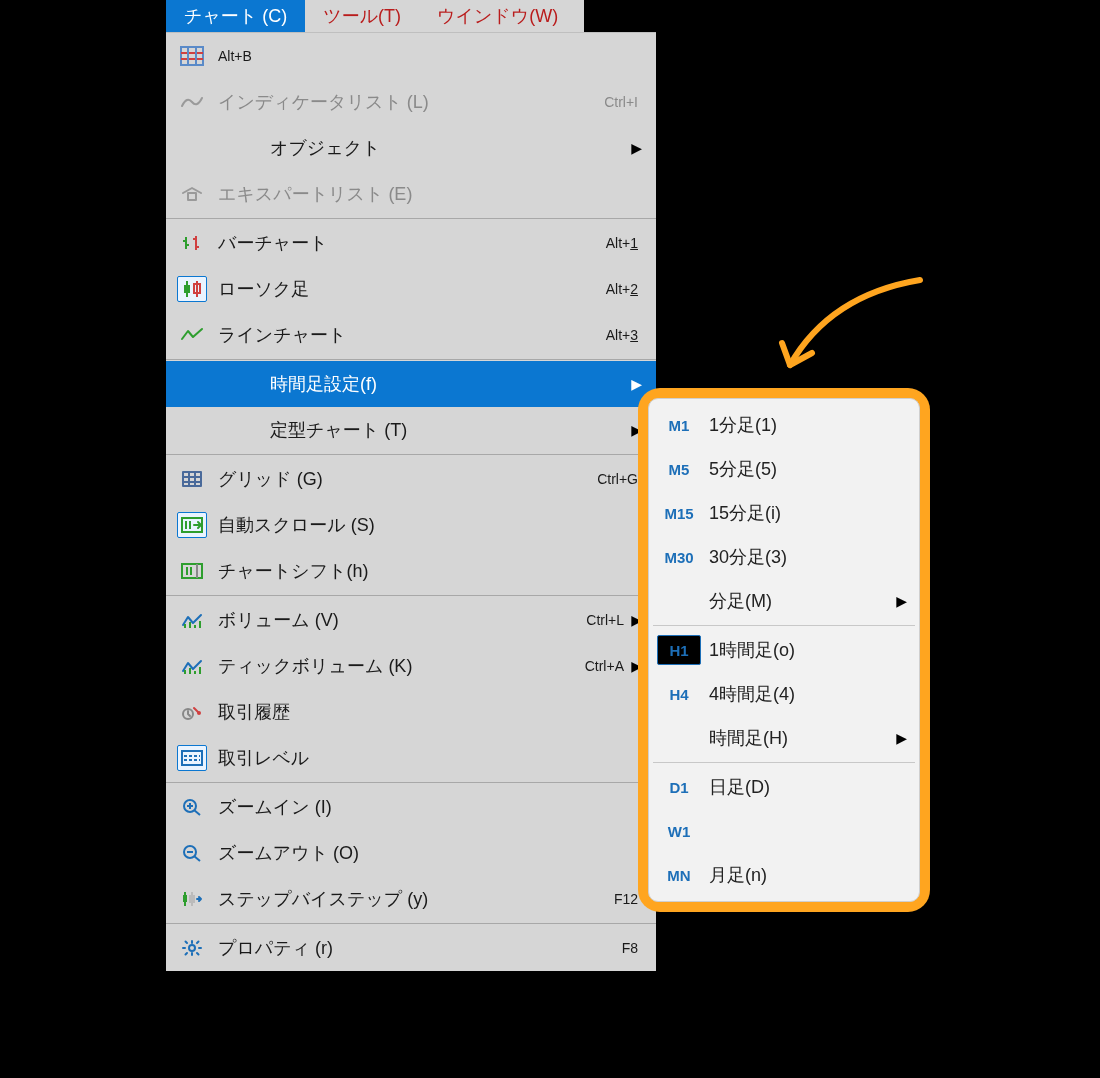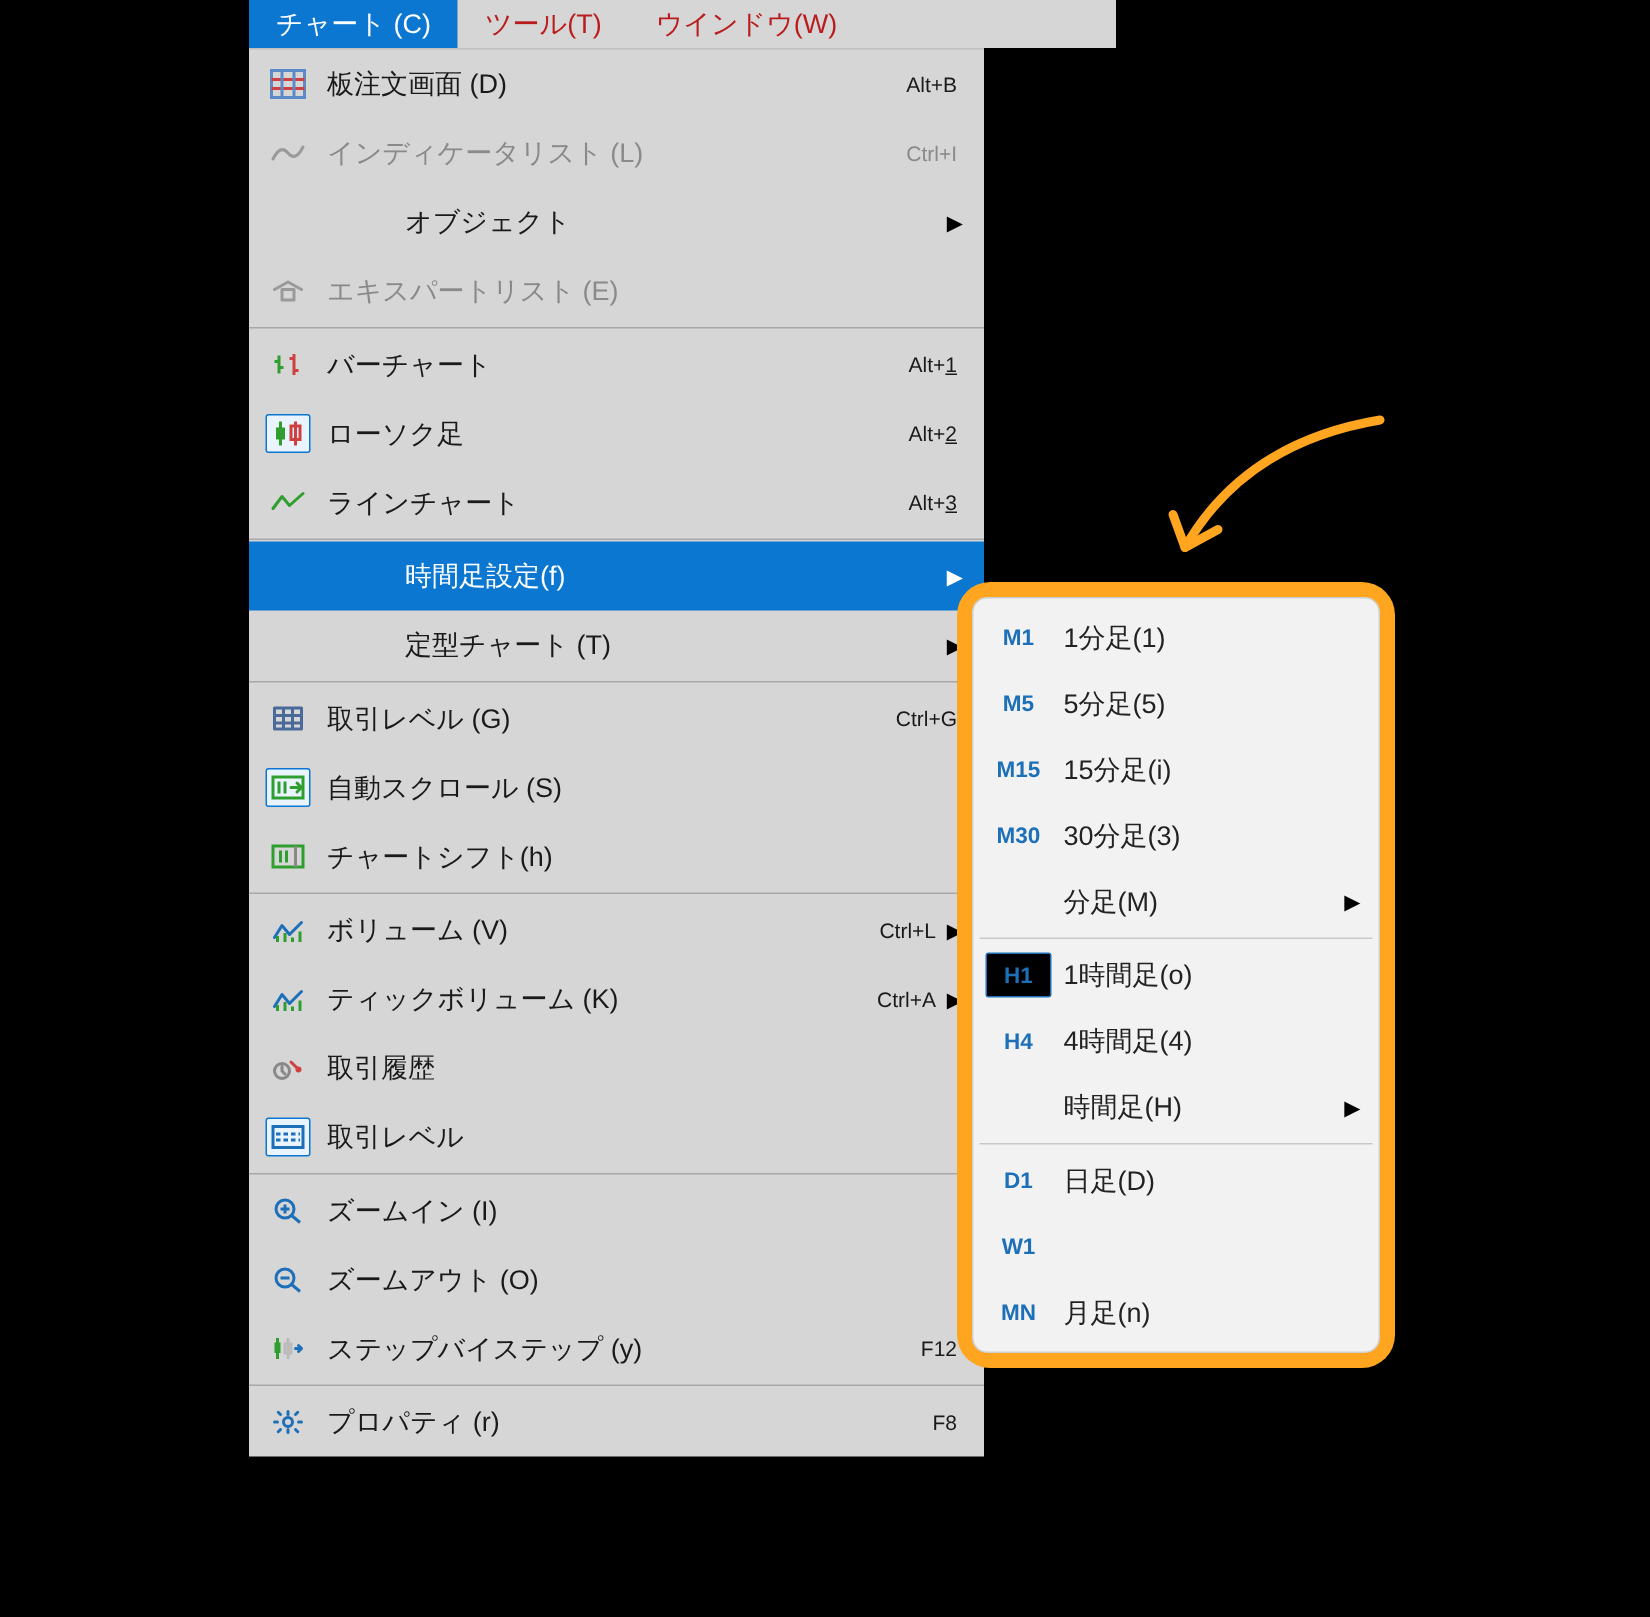--- a/index.html
+++ b/index.html
@@ -10,21 +10,21 @@
     height: 1078px;
     background: #000;
     font-family: "Meiryo", "MS PGothic", sans-serif;
     position: relative;
     overflow: hidden;
   }
   .menubar {
     position: absolute;
     left: 166px;
     top: 0;
-    width: 578px;
+    width: 418px;
     height: 32px;
     background: #d6d6d6;
     display: flex;
     align-items: stretch;
   }
   .menubar .tab {
     display: flex;
     align-items: center;
     padding: 0 18px;
     font-size: 18px;
@@ -173,21 +173,20 @@
         <div class="iconbox">
           <svg width="24" height="20" viewBox="0 0 24 20">
             <rect x="1" y="1" width="22" height="18" fill="none" stroke="#5a8ac8" stroke-width="2"></rect>
             <line x1="1" y1="7" x2="23" y2="7" stroke="#d04040" stroke-width="2"></line>
             <line x1="1" y1="13" x2="23" y2="13" stroke="#d04040" stroke-width="2"></line>
             <line x1="8" y1="1" x2="8" y2="19" stroke="#5a8ac8" stroke-width="2"></line>
             <line x1="16" y1="1" x2="16" y2="19" stroke="#5a8ac8" stroke-width="2"></line>
           </svg>
         </div>
       </div>
-      <div class="label">板注文画面 (D)</div>
       <div class="shortcut">Alt+B</div>
     </div>
     <div class="item disabled">
       <div class="iconcell">
         <div class="iconbox">
           <svg width="24" height="20" viewBox="0 0 24 20">
             <path d="M2 14 Q 7 4 12 10 T 22 6" stroke="#9a9a9a" stroke-width="2" fill="none" stroke-linecap="round" stroke-linejoin="round"></path>
           </svg>
         </div>
       </div>
@@ -265,21 +264,21 @@
     </div>
     <div class="sep"></div>
     <div class="item">
       <div class="iconcell">
         <div class="iconbox">
           <svg width="24" height="20" viewBox="0 0 24 20">
             <path d="M3 3h18v14H3z M9 3v14 M15 3v14 M3 8h18 M3 13h18" stroke="#4a6a9a" stroke-width="2" fill="none" stroke-linecap="round" stroke-linejoin="round"></path>
           </svg>
         </div>
       </div>
-      <div class="label">取引レベル (G)</div>
+      <div class="label">グリッド (G)</div>
       <div class="shortcut">Ctrl+G</div>
     </div>
     <div class="item">
       <div class="iconcell">
         <div class="iconbox boxed">
           <svg width="24" height="20" viewBox="0 0 24 20">
             <rect x="2" y="3" width="20" height="14" fill="none" stroke="#2e9e2e" stroke-width="2"></rect>
             <line x1="6" y1="6" x2="6" y2="14" stroke="#2e9e2e" stroke-width="2"></line>
             <line x1="10" y1="6" x2="10" y2="14" stroke="#2e9e2e" stroke-width="2"></line>
             <path d="M14 10h6 M18 7l3 3-3 3" stroke="#2e9e2e" stroke-width="2" fill="none" stroke-linecap="round" stroke-linejoin="round"></path>

